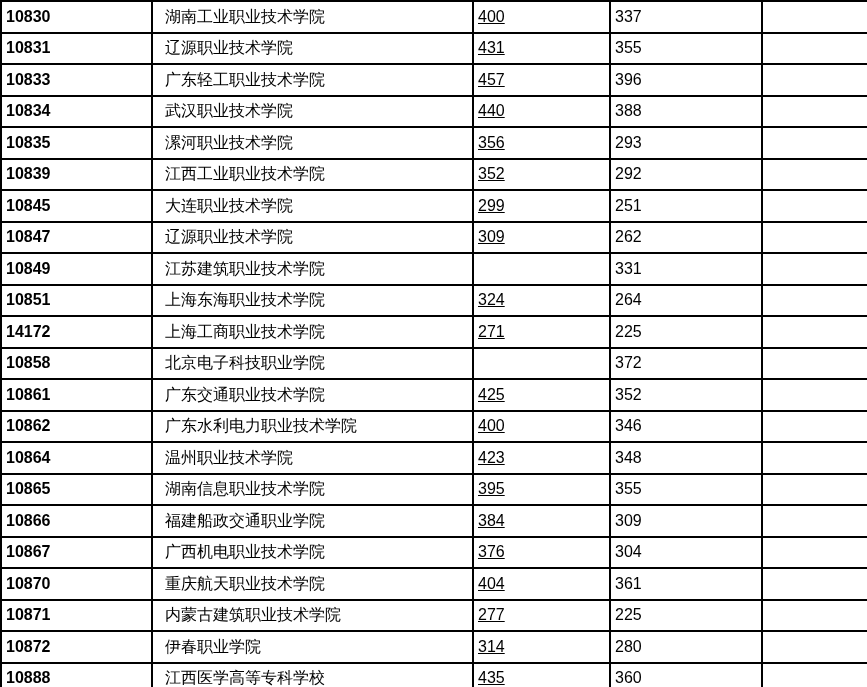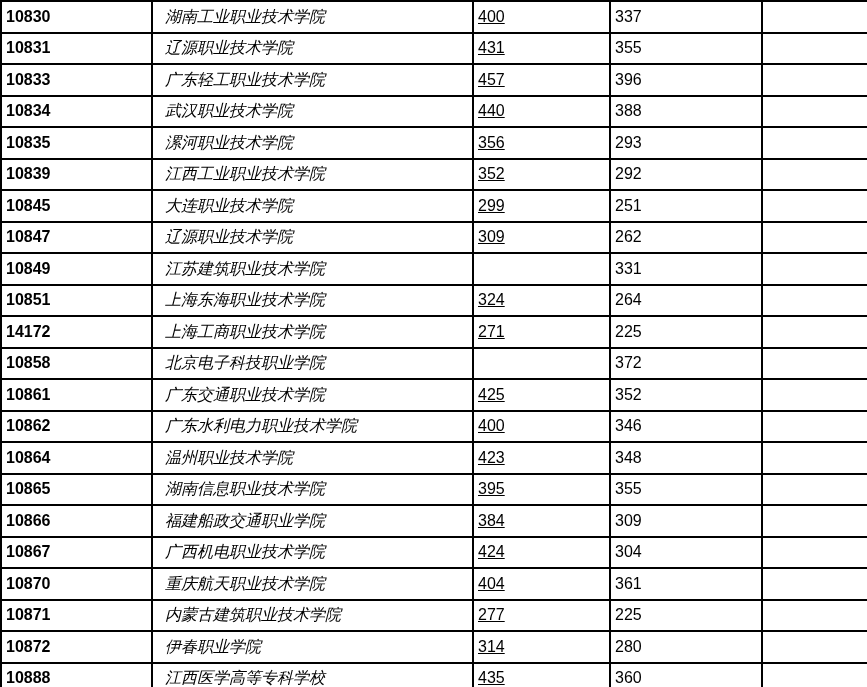--- a/index.html
+++ b/index.html
@@ -26,21 +26,21 @@
     border-bottom: 2px solid #000;
     height: 29.5px;
     padding: 0 4px;
     font-size: 16px;
     line-height: 28px;
     color: #000;
     white-space: nowrap;
     overflow: hidden;
   }
   .col-code   { width: 141px; font-weight: bold; }
-  .col-name   { width: 303px; padding-left: 12px !important; font-style: italic; }
+  .col-name   { width: 303px; padding-left: 12px !important; }
   .col-score1 { width: 127px; text-decoration: underline; }
   .col-score2 { width: 142px; }
   .col-blank  { width: 150px; }
 </style>
 </head>
 <body>
 
 <table id="score-table">
   <tbody>
       <tr>
@@ -158,21 +158,21 @@
       <tr>
         <td class="col-code">10866</td>
         <td class="col-name">福建船政交通职业学院</td>
         <td class="col-score1">384</td>
         <td class="col-score2">309</td>
         <td class="col-blank"></td>
       </tr>
       <tr>
         <td class="col-code">10867</td>
         <td class="col-name">广西机电职业技术学院</td>
-        <td class="col-score1">424</td>
+        <td class="col-score1">376</td>
         <td class="col-score2">304</td>
         <td class="col-blank"></td>
       </tr>
       <tr>
         <td class="col-code">10870</td>
         <td class="col-name">重庆航天职业技术学院</td>
         <td class="col-score1">404</td>
         <td class="col-score2">361</td>
         <td class="col-blank"></td>
       </tr>

